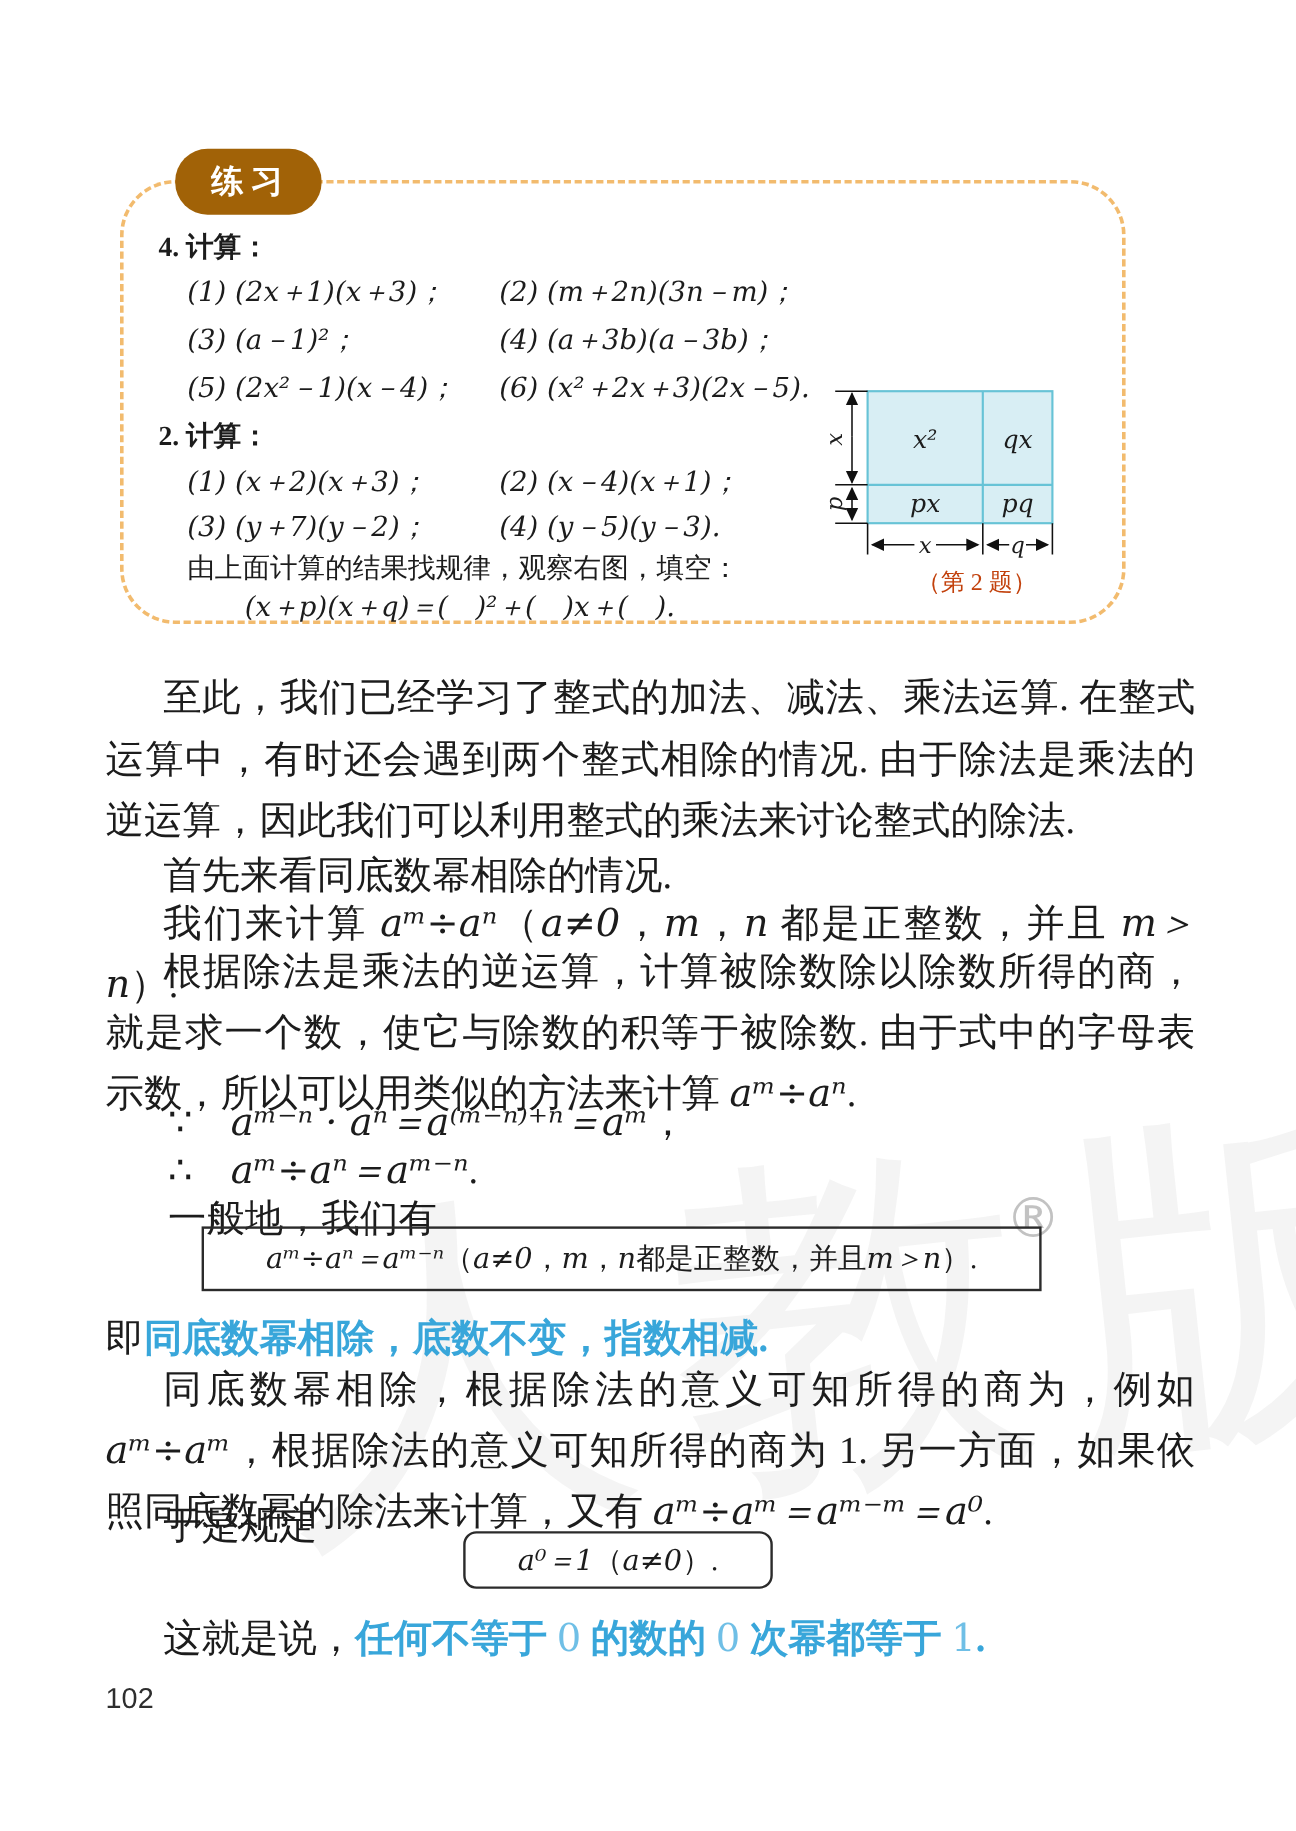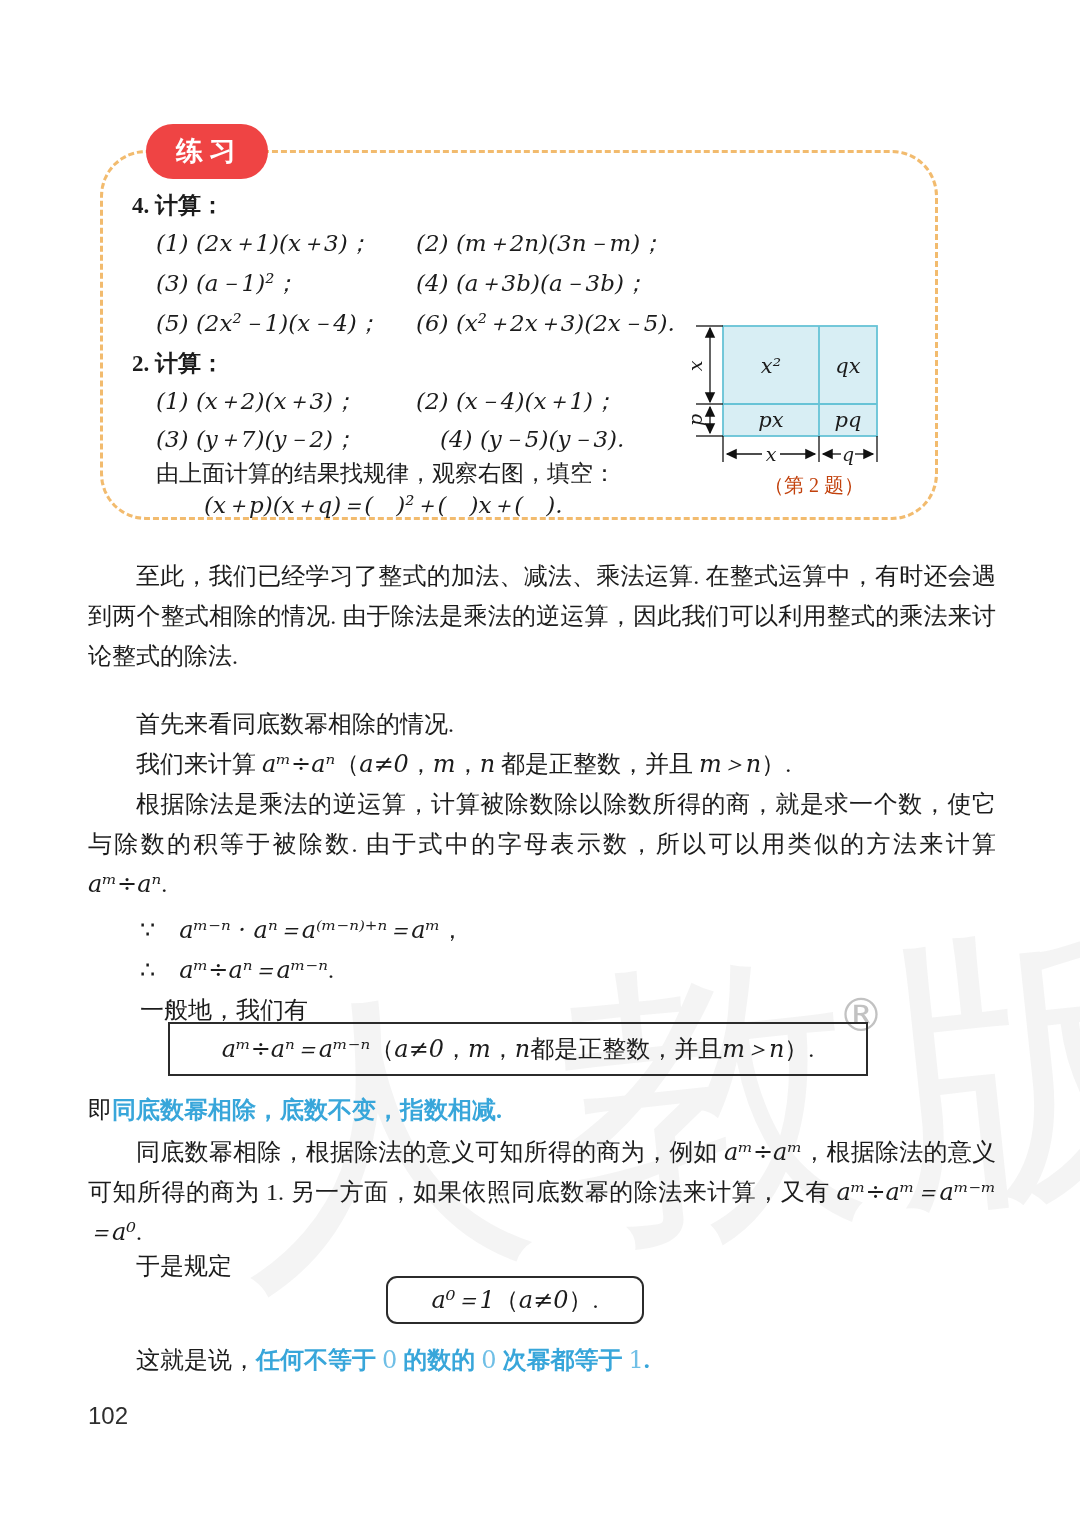--- a/index.html
+++ b/index.html
@@ -31,21 +31,21 @@
   }
 
   
   .practice-box {
     left:100px; top:150px; width:838px; height:370px;
     border:3px dashed #f2bb6e;
     border-radius:46px;
   }
   .practice-badge {
     left:146px; top:124px;
-    background:#ef4444;
+    background:#a16207;
     color:#ffffff;
     font-family:"Liberation Sans", sans-serif;
     font-weight:bold;
     font-size:27px; letter-spacing:6px;
     padding:9px 26px 10px 30px;
     border-radius:27px;
   }
   .p-label { font-size:23px; font-weight:bold; font-family:"Liberation Serif", serif; }
   .p-item  { font-size:23px; font-family:"DejaVu Serif", serif; font-style:italic; white-space:nowrap; }
   .p-note  { font-size:23px; }
@@ -55,21 +55,21 @@
   .diagram { left:688px; top:314px; width:252px; height:200px; }
   .diagram svg { display:block; }
   .diagram-caption {
     position:absolute; left:0; top:158px; width:252px;
     text-align:center; font-size:20px; color:#c2410c;
   }
 
   
   .para {
     left:88px; width:908px;
-    font-size:24px; line-height:40px;
+    font-size:32px; line-height:51px;
     text-align:justify;
   }
   .indent { text-indent:48px; }
   .seg.cn   { font-family:"Liberation Serif", serif; }
   .seg.math { font-family:"DejaVu Serif", serif; font-style:italic; }
   .seg.blue { color:#38a6da; font-weight:bold; font-family:Liberation Serif, serif; }
   .seg.bluenum { color:#6fbfe6; font-family:"DejaVu Serif", serif; }
 
   .formula-box {
     border:2px solid #2b2b2b;
@@ -109,21 +109,21 @@
 <div class="abs p-item" style="left:416px; top:228px;">(2) (m＋2n)(3n－m)；</div>
 <div class="abs p-item" style="left:156px; top:268px;">(3) (a－1)²；</div>
 <div class="abs p-item" style="left:416px; top:268px;">(4) (a＋3b)(a－3b)；</div>
 <div class="abs p-item" style="left:156px; top:308px;">(5) (2x²－1)(x－4)；</div>
 <div class="abs p-item" style="left:416px; top:308px;text-align:right;">(6) (x²＋2x＋3)(2x－5).</div>
 
 <div class="abs p-label" style="left:132px; top:348px;">2. 计算：</div>
 <div class="abs p-item" style="left:156px; top:386px;">(1) (x＋2)(x＋3)；</div>
 <div class="abs p-item" style="left:416px; top:386px;">(2) (x－4)(x＋1)；</div>
 <div class="abs p-item" style="left:156px; top:424px;">(3) (y＋7)(y－2)；</div>
-<div class="abs p-item" style="left:440px; top:424px;">(4) (y－5)(y－3).</div>
+<div class="abs p-item" style="left:416px; top:424px;">(4) (y－5)(y－3).</div>
 
 <div class="abs p-note" style="left:156px; top:458px;">由上面计算的结果找规律，观察右图，填空：</div>
 <div class="abs p-fill" style="left:204px; top:490px;">(x＋p)(x＋q)＝(　)²＋(　)x＋(　).</div>
 
 <div class="abs diagram">
   <svg width="252" height="200" viewBox="0 0 252 200">
     <defs>
       <marker id="ah" markerWidth="9" markerHeight="9" refX="7.5" refY="4.5" orient="auto">
         <path d="M0,0.5 L8.5,4.5 L0,8.5 z" fill="#111"></path>
       </marker>

